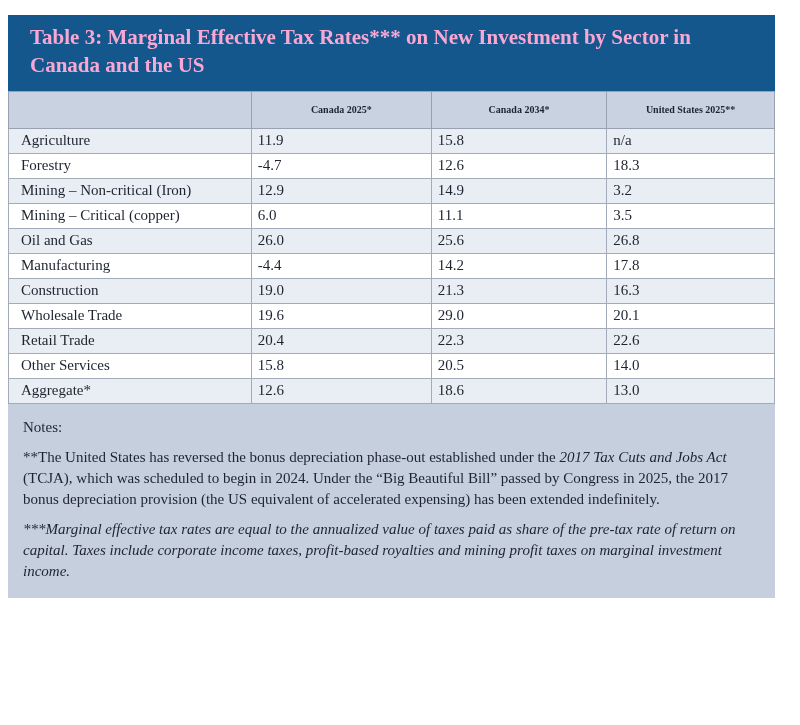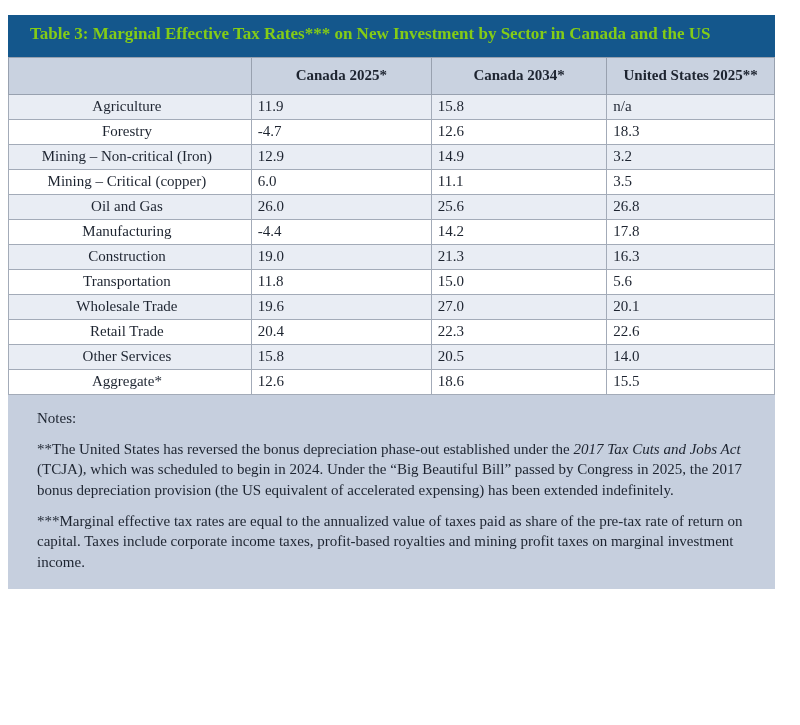--- a/index.html
+++ b/index.html
@@ -10,63 +10,63 @@
     --text-dark:#1d2430;
   }
   *{box-sizing:border-box;margin:0;padding:0;}
   html,body{width:800px;height:725px;background:#ffffff;overflow:hidden;}
   body{font-family:"Liberation Serif","DejaVu Serif",serif;color:var(--text-dark);}
   .card{
     position:absolute;left:8px;top:15px;width:767px;
   }
   .title-bar{
     background:var(--header-blue);
-    color:#84cc16;
+    color:#f9a8d4;
     padding:8px 20px 11px 22px;
-    font-size:17px;
+    font-size:21px;
     font-weight:600;
     line-height:1.35;
   }
   table{
     width:100%;
     border-collapse:collapse;
     table-layout:fixed;
   }
   col.c0{width:31.7%;} col.c1{width:23.5%;} col.c2{width:22.9%;} col.c3{width:21.9%;}
   thead th{
     background:#c9d2e0;
     border:1px solid var(--border-gray);
-    font-size:15px;
+    font-size:10px;
     font-weight:bold;
     text-align:center;
     padding:9px 4px;
     height:37px;
     margin-left:32px;
   }
   tbody td{
     border:1px solid #a3abb8;
     font-size:15px;
     padding:3px 6px 4px;
     height:25px;
   }
   tbody td.sector{
-    text-align:center;
-    padding-left:0;
+    text-align:left;
+    padding-left:12px;
   }
   tbody tr:nth-child(odd){background:var(--row-tint);}
   tbody tr:nth-child(even){background:#ffffff;}
   .notes{
     background:var(--panel-blue);
     padding:13px 18px 16px 15px;
     font-size:15px;
     line-height:1.38;
     color:var(--text-dark);
   }
-  .notes p{margin:0 0 10px 14px;}
-  .notes p:last-child{margin-bottom:0;}
+  .notes p{margin:0 0 10px 0;}
+  .notes p:last-child{margin-bottom:0;font-style:italic;}
 </style>
 </head>
 <body>
 
 <div class="card">
 
   <div class="title-bar">
     <div>Table 3: Marginal Effective Tax Rates*** on New Investment by Sector in Canada and the US</div>
   </div>
 
@@ -122,48 +122,42 @@
           <td>14.2</td>
           <td>17.8</td>
         </tr>
         <tr>
           <td class="sector">Construction</td>
           <td>19.0</td>
           <td>21.3</td>
           <td>16.3</td>
         </tr>
         <tr>
-          <td class="sector">Transportation</td>
-          <td>11.8</td>
-          <td>15.0</td>
-          <td>5.6</td>
-        </tr>
-        <tr>
           <td class="sector">Wholesale Trade</td>
           <td>19.6</td>
-          <td>27.0</td>
+          <td>29.0</td>
           <td>20.1</td>
         </tr>
         <tr>
           <td class="sector">Retail Trade</td>
           <td>20.4</td>
           <td>22.3</td>
           <td>22.6</td>
         </tr>
         <tr>
           <td class="sector">Other Services</td>
           <td>15.8</td>
           <td>20.5</td>
           <td>14.0</td>
         </tr>
         <tr>
           <td class="sector">Aggregate*</td>
           <td>12.6</td>
           <td>18.6</td>
-          <td>15.5</td>
+          <td>13.0</td>
         </tr>
       </tbody>
   </table>
 
   <div class="notes">
     <p>Notes:</p>
     <p><span>**The United States has reversed the bonus depreciation phase-out established under the </span><i>2017 Tax Cuts and Jobs Act</i><span> (TCJA), which was scheduled to begin in 2024. Under the “Big Beautiful Bill” passed by Congress in 2025, the 2017 bonus depreciation provision (the US equivalent of accelerated expensing) has been extended indefinitely.</span></p>
     <p>***Marginal effective tax rates are equal to the annualized value of taxes paid as share of the pre-tax rate of return on capital. Taxes include corporate income taxes, profit-based royalties and mining profit taxes on marginal investment income.</p>
 
   </div>

